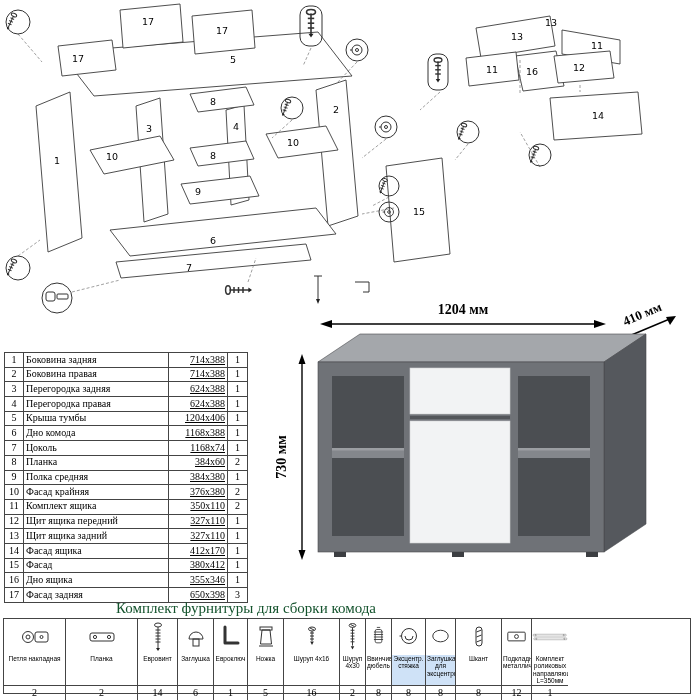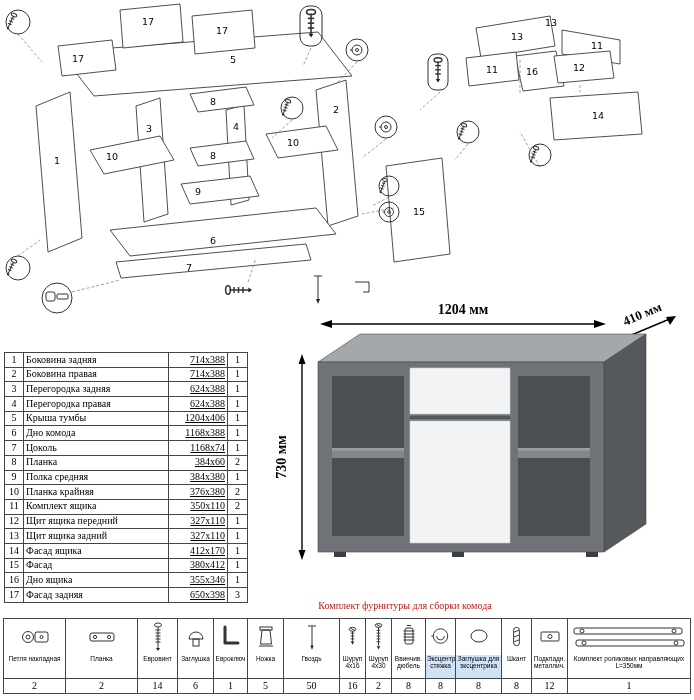--- a/index.html
+++ b/index.html
@@ -22,22 +22,22 @@
   .parts-table td { border:1px solid #444; padding:0 2px; height:13.7px; line-height:1.05; }
   .parts-table td:nth-child(1){ width:14px; text-align:center; }
   .parts-table td:nth-child(2){ width:140px; }
   .parts-table td:nth-child(3){ width:54px; text-align:right;text-decoration:underline; }
   .parts-table td:nth-child(4){ width:15px; text-align:center; }
 
   
   .render { position:absolute; left:252px; top:296px; width:440px; height:300px; }
 
   
-  .hw-title { position:absolute; left:116px; right:0; top:600px; text-align:center;
-              font-size:10px; color:#b91c1c; }
+  .hw-title { position:absolute; left:116px; right:0; top:600px; text-align:left;
+              font-size:15px; color:#14532d; }
   .hw-table { position:absolute; left:3px; top:618px; width:688px; height:76px;
               display:grid; border:1px solid #444; box-sizing:border-box;
               grid-template-columns:62px 72px 40px 36px 34px 36px 56px 26px 26px 34px 30px 46px 30px 36px 1fr; }
   .hw-cell { display:flex; flex-direction:column; border-right:1px solid #444; min-width:0; }
   .hw-cell:last-child { border-right:none; }
   .hw-icon { height:36px; display:flex; align-items:center; justify-content:center; }
   .hw-label { flex:1; font-family:"Liberation Sans", sans-serif; font-size:6.5px;
               line-height:1.15; text-align:center; padding:0 1px; overflow:hidden; }
   .hw-cell.hl .hw-label { background:#cfe2f7; }
   .hw-qty { border-top:1px solid #444; text-align:center; font-size:10px; height:14px; line-height:14px; }
@@ -231,21 +231,21 @@
 
         <tr>
           <td>9</td>
           <td>Полка средняя</td>
           <td>384x380</td>
           <td>1</td>
         </tr>
 
         <tr>
           <td>10</td>
-          <td>Планка крайняя</td>
+          <td>Фасад крайняя</td>
           <td>376x380</td>
           <td>2</td>
         </tr>
 
         <tr>
           <td>11</td>
           <td>Комплект ящика</td>
           <td>350x110</td>
           <td>2</td>
         </tr>
@@ -409,33 +409,20 @@
         <svg width="30" height="34" viewBox="0 0 30 34">
             <g class="hw">
               <rect x="9" y="7" width="12" height="3"></rect>
               <path d="M11,10 h8 l1.5,14 h-11 z"></path>
               <line x1="8" y1="26" x2="22" y2="26"></line>
             </g>
           </svg>
       </div>
       <div class="hw-label">Ножка</div>
       <div class="hw-qty">5</div>
-    </div>
-    <div class="hw-cell">
-      <div class="hw-icon">
-        <svg width="30" height="34" viewBox="0 0 30 34">
-            <g class="hw">
-              <line x1="11" y1="6" x2="19" y2="6"></line>
-              <line x1="15" y1="6" x2="15" y2="26"></line>
-              <path class="fillb" d="M15,30 l-1.6,-4.5 h3.2 z"></path>
-            </g>
-          </svg>
-      </div>
-      <div class="hw-label">Гвоздь</div>
-      <div class="hw-qty">50</div>
     </div>
     <div class="hw-cell">
       <div class="hw-icon">
         <svg width="26" height="34" viewBox="0 0 26 34">
             <g class="hw">
               <ellipse cx="13" cy="9" rx="3.5" ry="2"></ellipse>
               <line x1="11" y1="8" x2="15" y2="10"></line>
               <line x1="13" y1="11" x2="13" y2="21"></line>
               <line x1="11" y1="13" x2="15" y2="13"></line>
               <line x1="11" y1="16" x2="15" y2="16"></line>

